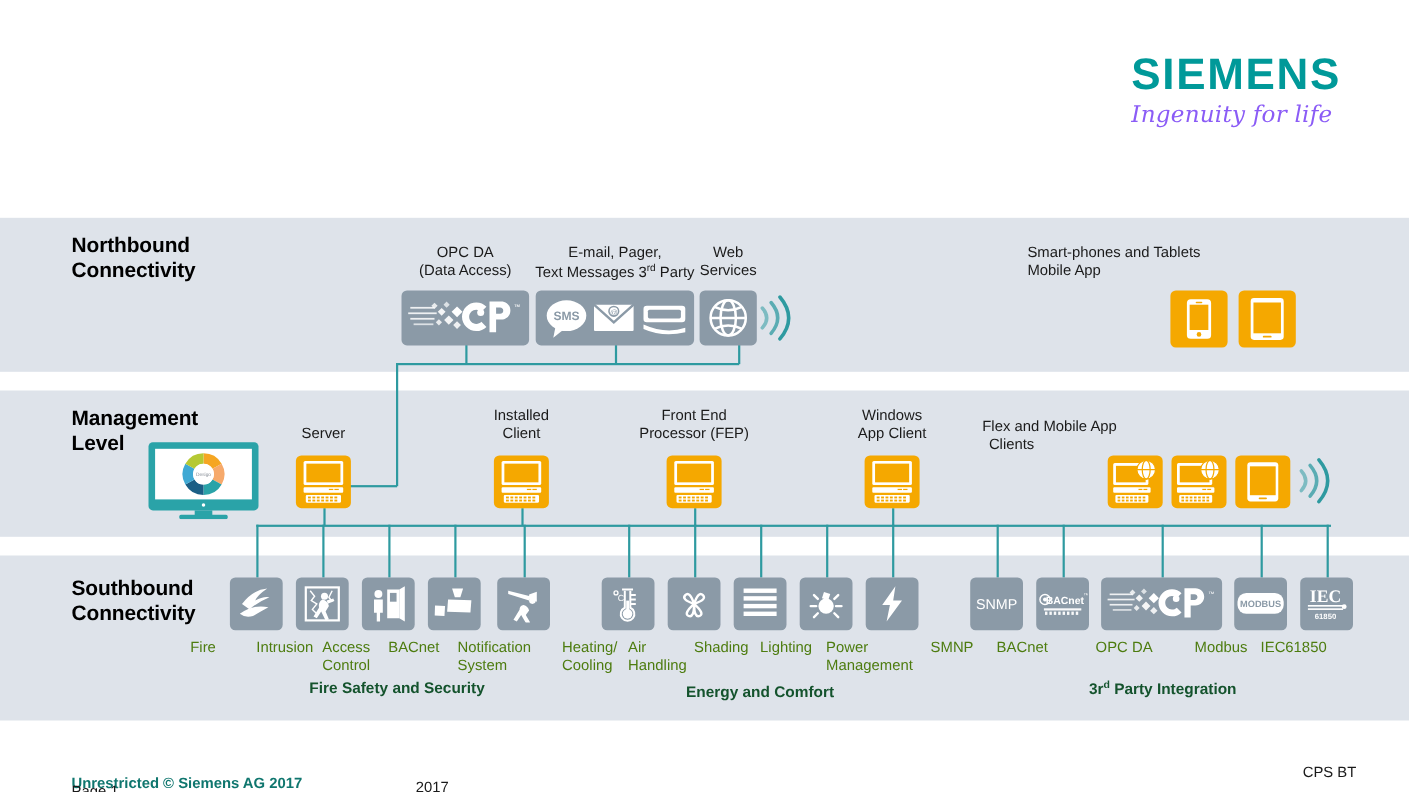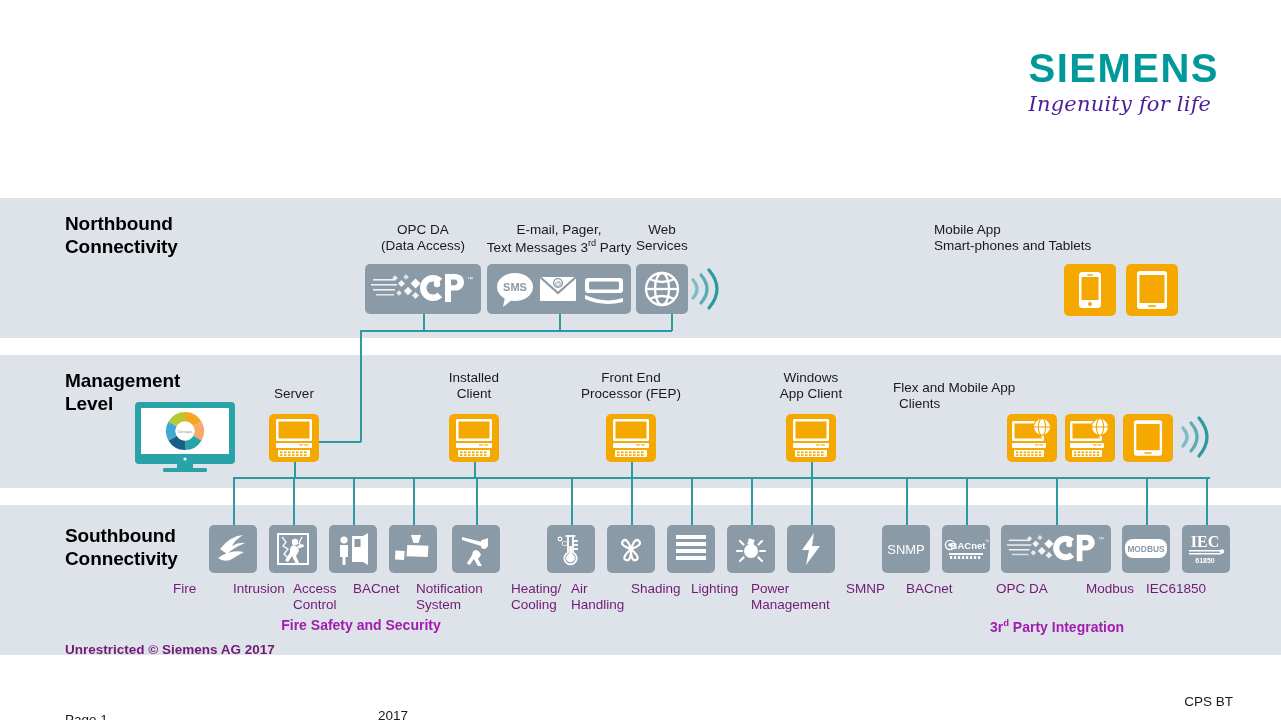--- a/index.html
+++ b/index.html
@@ -12,21 +12,21 @@
   .stage{position:absolute;left:0;top:0;width:1281px;height:720px;}
 
   
   .logo{position:absolute;right:62px;top:48px;text-align:left;}
   .logo-word{
     font-size:40px;font-weight:bold;color:#009999;
     letter-spacing:1.5px;line-height:1;
     font-family:"Liberation Sans", sans-serif;
   }
   .logo-tag{
-    margin-top:6px;font-size:21px;color:#4c1d95;
+    margin-top:6px;font-size:21px;color:#8b5cf6;
     font-family:"DejaVu Serif", serif;
     font-style:italic;letter-spacing:.2px;line-height:1;
   }
 
   
   .band{position:absolute;left:0;width:1281px;background:#dee3ea;}
   #band-north{top:198px;height:140px;}
   #band-mgmt{top:355px;height:133px;}
   #band-south{top:505px;height:150px;}
 
@@ -68,31 +68,31 @@
   
   .sb{position:absolute;width:0;}
   .sb .box{
     position:absolute;left:50%;width:48px;height:48px;margin-left:-24px;
     background:#8b9aa7;border-radius:5px;
     display:flex;align-items:center;justify-content:center;
   }
   .sb .box.wide{width:110px;margin-left:-55px;}
   .sb .lbl{
     position:absolute;top:56px;left:50%;width:120px;margin-left:-60px;
-    font-size:13.5px;color:#701a75;line-height:1.2;
+    font-size:13.5px;color:#4d7c0f;line-height:1.2;
   }
   .grp{
-    position:absolute;font-size:14px;font-weight:bold;color:#a21caf;
+    position:absolute;font-size:14px;font-weight:bold;color:#14532d;
     text-align:center;width:320px;
   }
 
   
   .foot-copy{
-    position:absolute;left:65px;top:642px;
-    font-size:13.5px;font-weight:bold;color:#701a75;
+    position:absolute;left:65px;top:704px;
+    font-size:13.5px;font-weight:bold;color:#0f766e;
   }
   .foot-page{position:absolute;left:65px;top:712px;font-size:13.5px;color:#1a1a1a;}
   .foot-year{position:absolute;left:378px;top:708px;font-size:13.5px;color:#1a1a1a;}
   .foot-right{position:absolute;right:48px;top:694px;font-size:13.5px;color:#1a1a1a;}
 
   .sup{font-size:.68em;vertical-align:super;}
 </style>
 </head>
 <body>
 
@@ -228,22 +228,22 @@
   <svg class="node" style="left:688px;top:266px;" width="32" height="46" viewBox="0 0 32 46">
     <g fill="none" stroke="#2e9aa0" stroke-width="3.2" stroke-linecap="round">
       <path d="M5 14 q8 9 0 18" opacity=".55"></path>
       <path d="M13 9 q12 14 0 28" opacity=".75"></path>
       <path d="M21 4 q16 19 0 38"></path>
     </g>
   </svg>
 
   <div class="node" style="left:1121px;top:222px;">
     <div class="cap" style="top:0;width:260px;margin-left:-130px;text-align:left;left:-57px;">
+      <div>Smart-phones and Tablets</div>
       <div>Mobile App</div>
-      <div>Smart-phones and Tablets</div>
     </div>
     <div class="tile-orange" style="left:-57px;top:42px;width:52px;height:52px;">
       <svg width="24" height="38" viewBox="0 0 24 38">
         <rect x="1" y="1" width="22" height="36" rx="3.5" fill="#ffffff"></rect>
         <rect x="3.5" y="6" width="17" height="23" fill="#f5a800"></rect>
         <rect x="9" y="3.3" width="6" height="1.4" rx=".7" fill="#f5a800"></rect>
         <circle cx="12" cy="33" r="2.1" fill="#f5a800"></circle>
       </svg>
     </div>
     <div class="tile-orange" style="left:5px;top:42px;width:52px;height:52px;">
@@ -675,20 +675,21 @@
       <svg width="24" height="34" viewBox="0 0 24 34">
         <path d="M15 1 L3 18 h7 L7 33 L21 14 h-8 Z" fill="#ffffff"></path>
       </svg>
     </div>
     <div class="lbl">
       <div>Power</div>
       <div>Management</div>
     </div>
   </div>
 
+  <div class="grp" style="left:531px;top:621px;">Energy and Comfort</div>
 
   <div class="sb" style="left:906px;top:525px;">
     <div class="box">
       <svg width="48" height="30" viewBox="0 0 48 30">
         <text x="24" y="20" font-size="13" text-anchor="middle" fill="#ffffff" font-family="Liberation Sans, sans-serif">SNMP</text>
       </svg>
     </div>
     <div class="lbl">
       <div>SMNP</div>
     </div>

